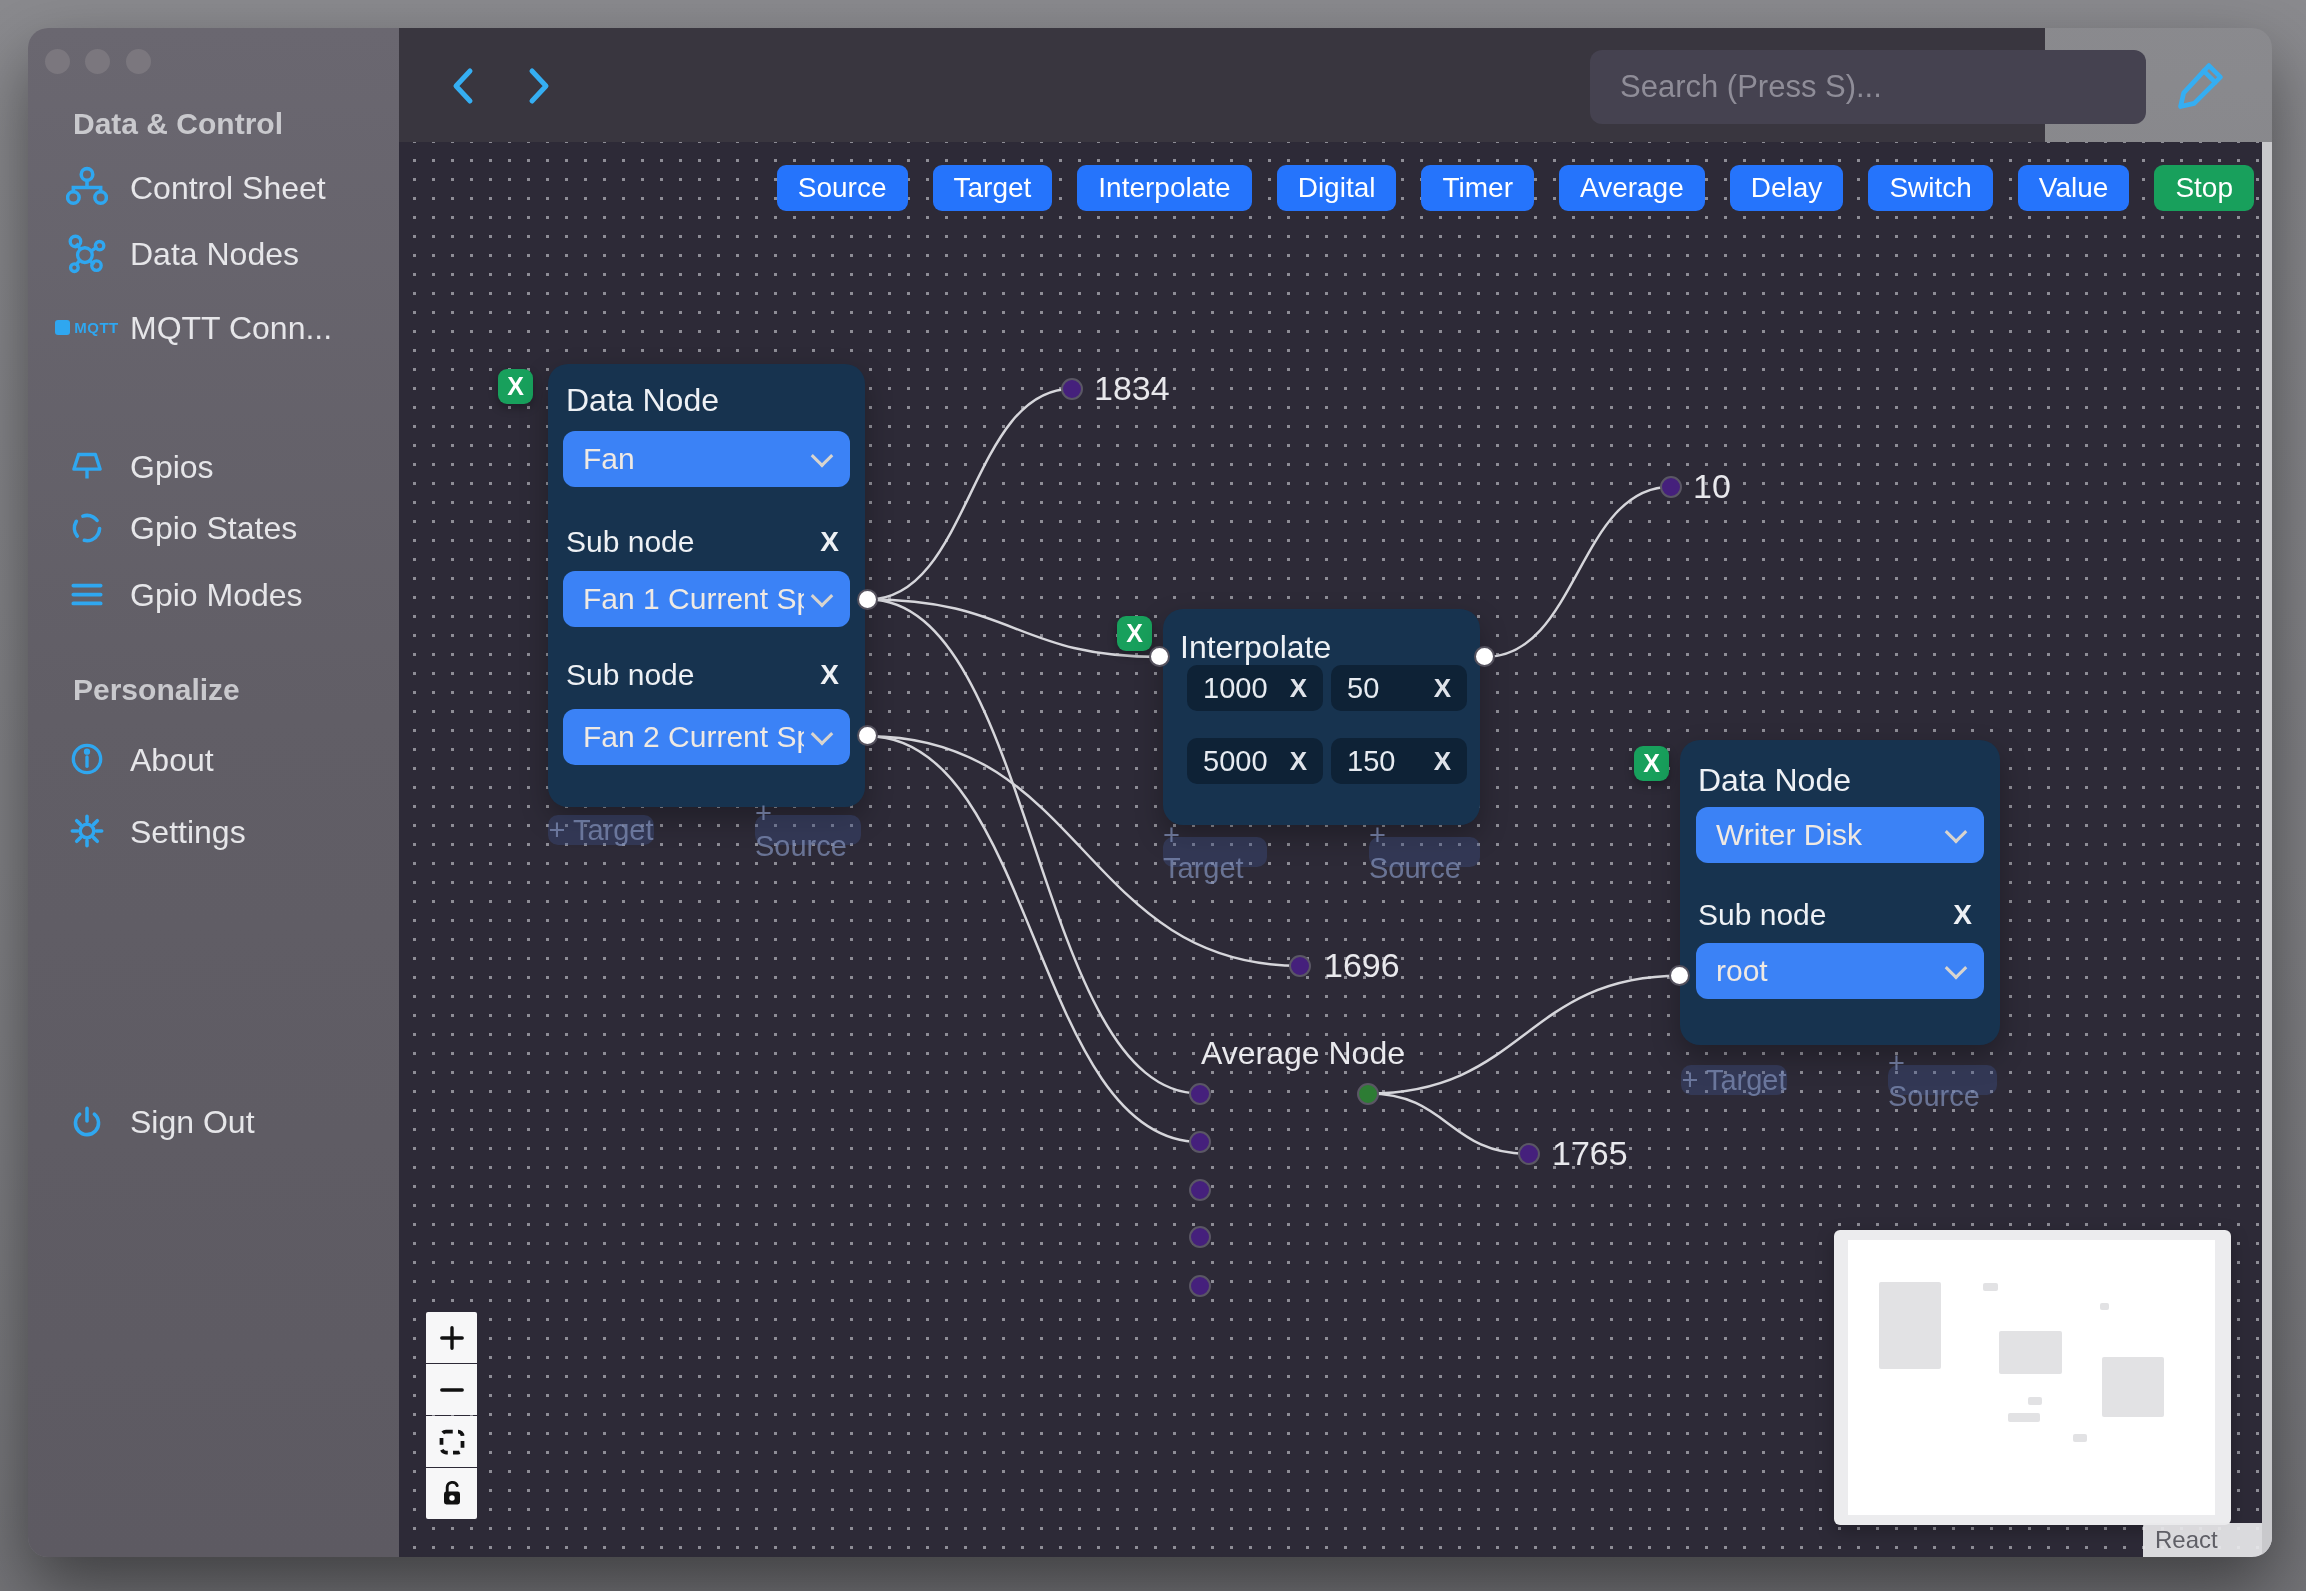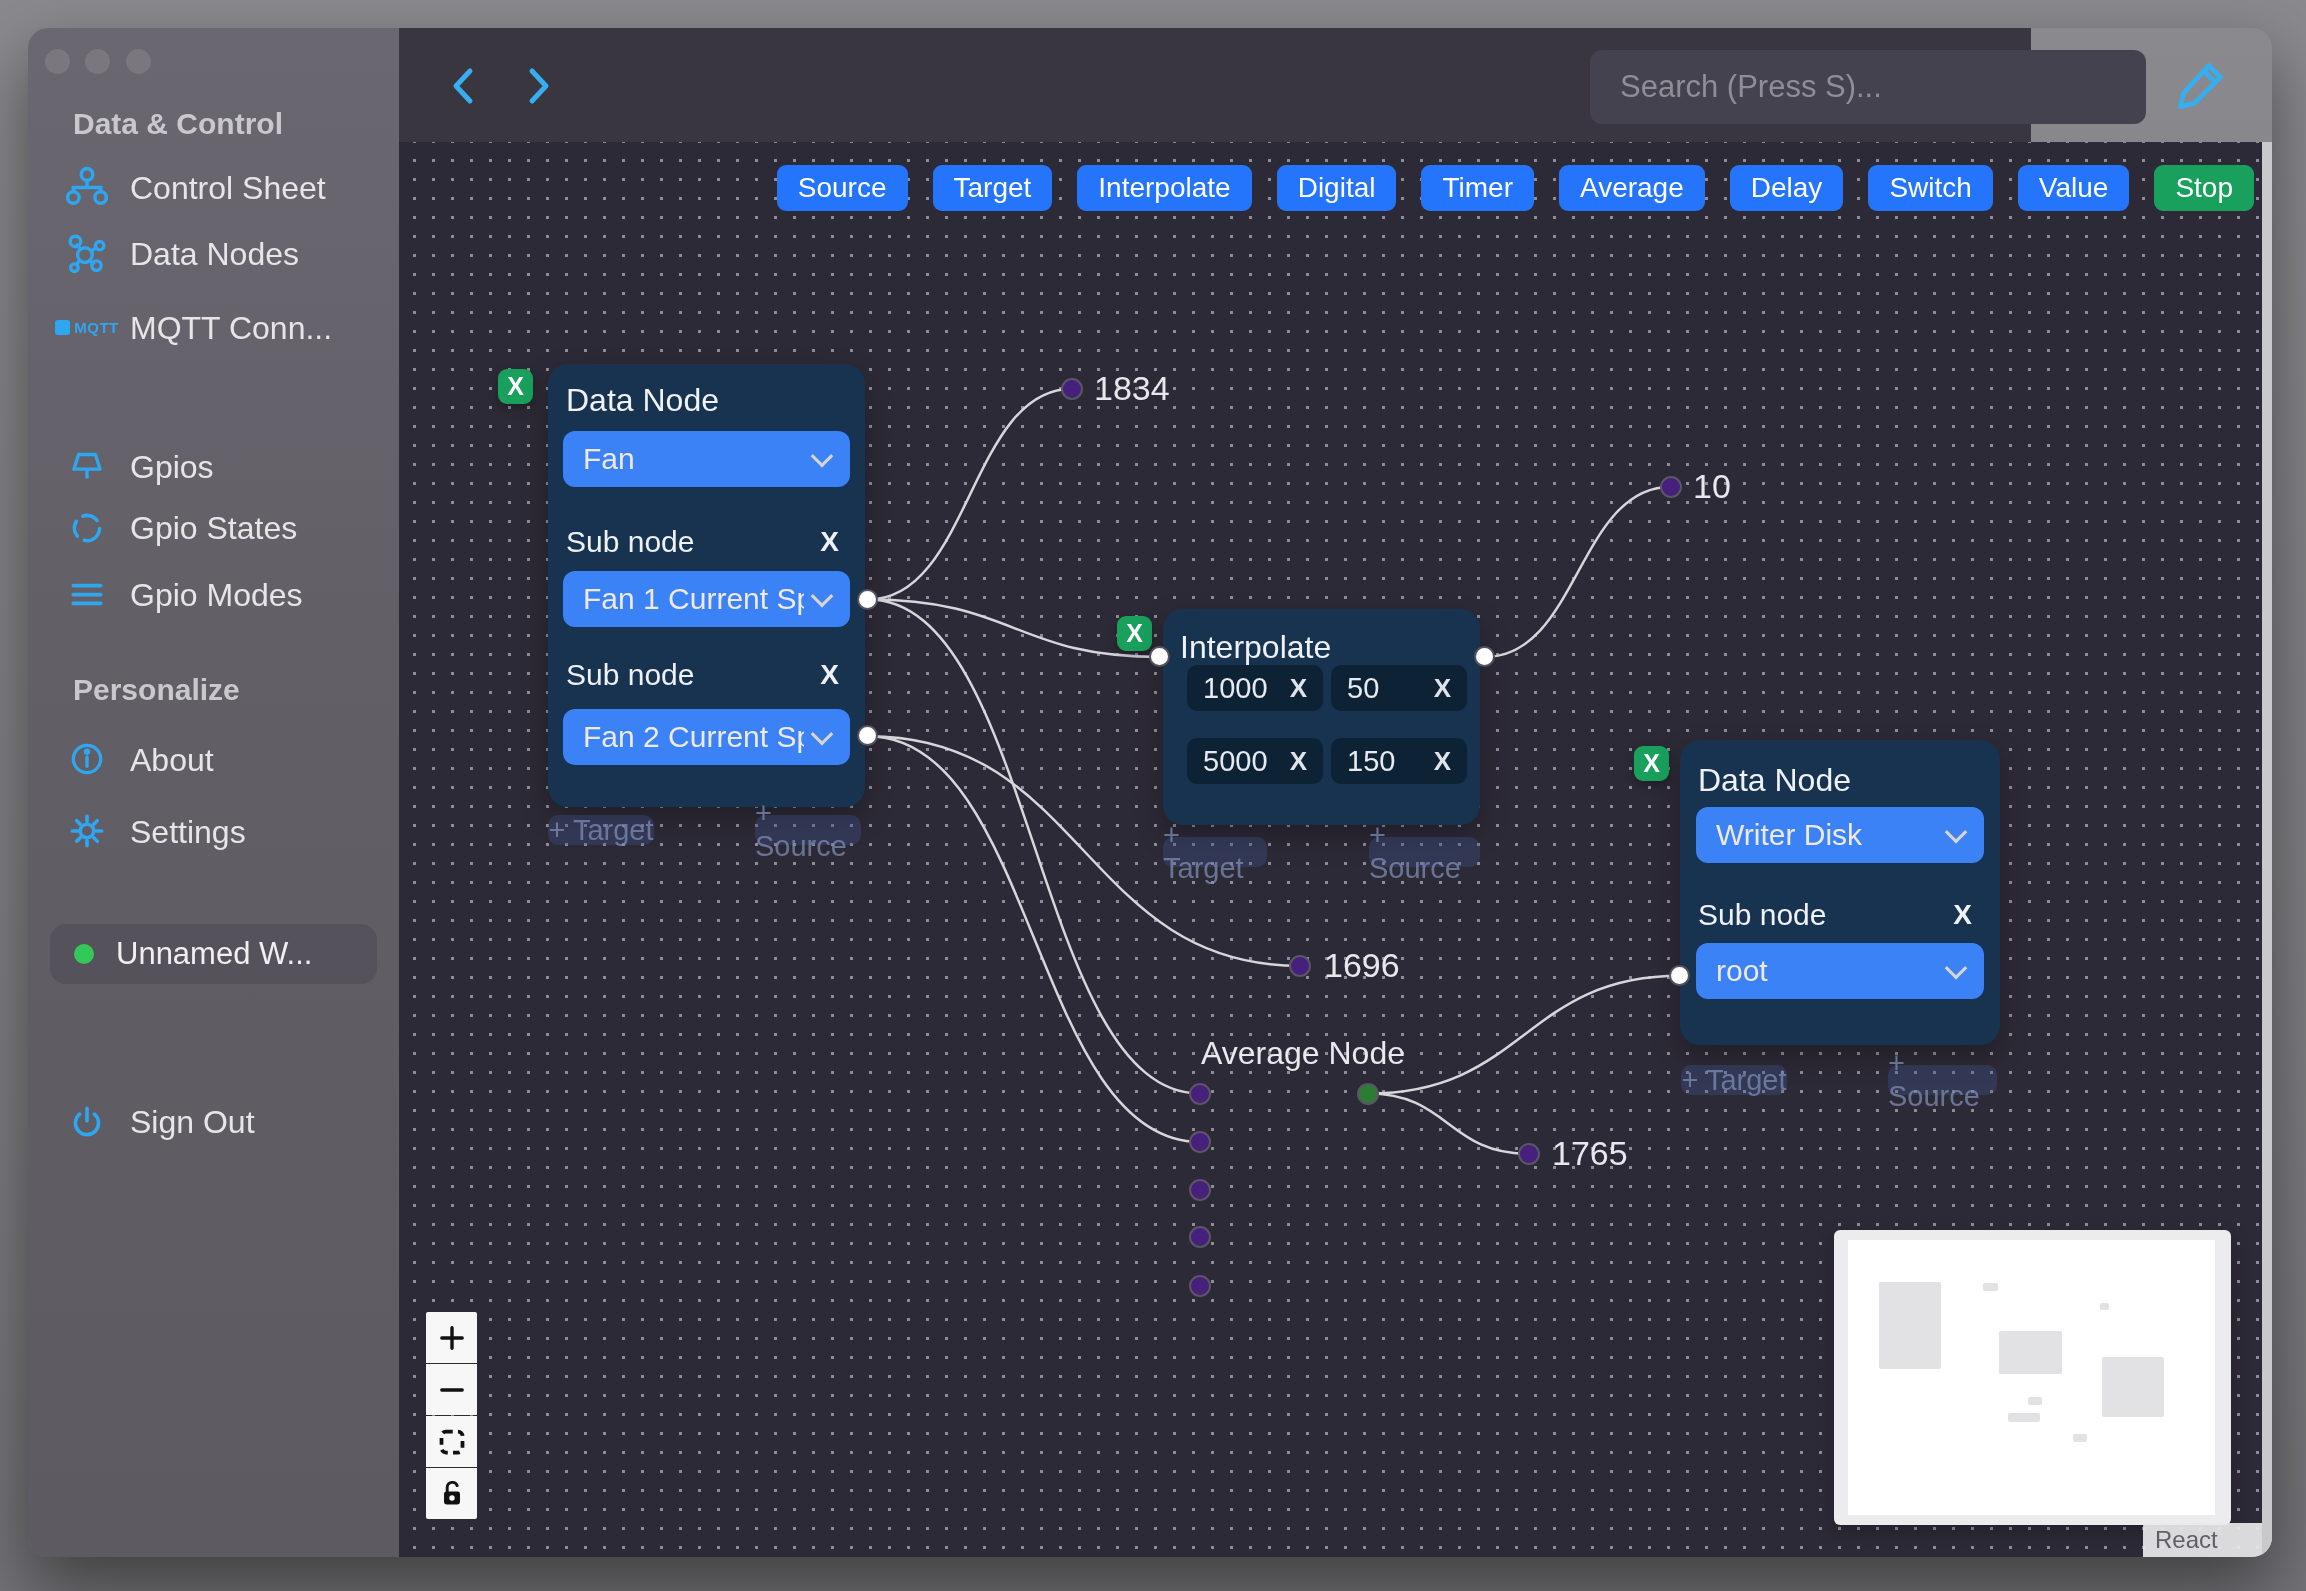--- a/index.html
+++ b/index.html
@@ -23,21 +23,21 @@
     font-size:32px;color:#e6e6e9;cursor:default;}
   .side-item .ic{width:46px;height:40px;display:flex;align-items:center;justify-content:center;}
   .mqtt-logo{display:flex;align-items:center;gap:4px;color:#2fa7f0;font-weight:800;font-size:15px;letter-spacing:0.5px;}
   .mqtt-sq{width:15px;height:15px;border-radius:3px;background:#2fa7f0;display:inline-block;}
   .ws-pill{position:absolute;left:22px;top:896px;width:327px;height:60px;border-radius:16px;
     background:#56525b;display:flex;align-items:center;gap:22px;padding-left:24px;box-sizing:border-box;}
   .ws-dot{width:20px;height:20px;border-radius:50%;background:#32c85a;}
   .ws-label{font-size:31px;color:#f0f0f3;}
 
   
-  .main{position:absolute;left:371px;top:0;width:1632px;height:100%;}
+  .main{position:absolute;left:371px;top:0;width:1632px;height:100%;padding-left:14px;}
   .hdr{position:absolute;left:0;top:0;width:100%;height:114px;background:#39363f;}
   .nav-btn{position:absolute;top:38px;width:30px;height:40px;cursor:pointer;}
   .search{position:absolute;left:1191px;top:22px;width:556px;height:74px;border-radius:12px;
     background:#454250;border:none;outline:none;color:#d6d4dc;font-size:31px;padding:0 30px;
     box-sizing:border-box;font-family:"Liberation Sans",sans-serif;}
   .search::placeholder{color:#8f8d98;}
   .pencil{position:absolute;left:1772px;top:26px;width:59px;height:63px;cursor:pointer;}
 
   
   .canvas{position:absolute;left:0;top:114px;width:1873px;height:1415px;background:#2d2a37;
@@ -189,24 +189,20 @@
     <div class="side-item" style="top:777px">
       <span class="ic">
         <svg width="42" height="42" viewBox="0 0 40 40" fill="none" stroke="#2fa7f0" stroke-width="3.4" stroke-linecap="round">
           <circle cx="20" cy="20" r="6.5"></circle>
           <path d="M20,6 V11 M20,29 V34 M6,20 H11 M29,20 H34 M10.2,10.2 L13.7,13.7 M26.3,26.3 L29.8,29.8 M29.8,10.2 L26.3,13.7 M13.7,26.3 L10.2,29.8"></path>
         </svg>
         </span>
       <span>Settings</span>
     </div>
 
-    <div class="ws-pill">
-      <span class="ws-dot"></span>
-      <span class="ws-label">Unnamed W...</span>
-    </div>
 
     <div class="side-item" style="top:1067px">
       <span class="ic">
         <svg width="42" height="42" viewBox="0 0 40 40" fill="none" stroke="#2fa7f0" stroke-width="3.4" stroke-linecap="round">
           <path d="M13,13.5 a11,11 0 1 0 14,0"></path>
             <path d="M20,8 V20"></path>
         </svg>
         </span>
       <span>Sign Out</span>
     </div>

